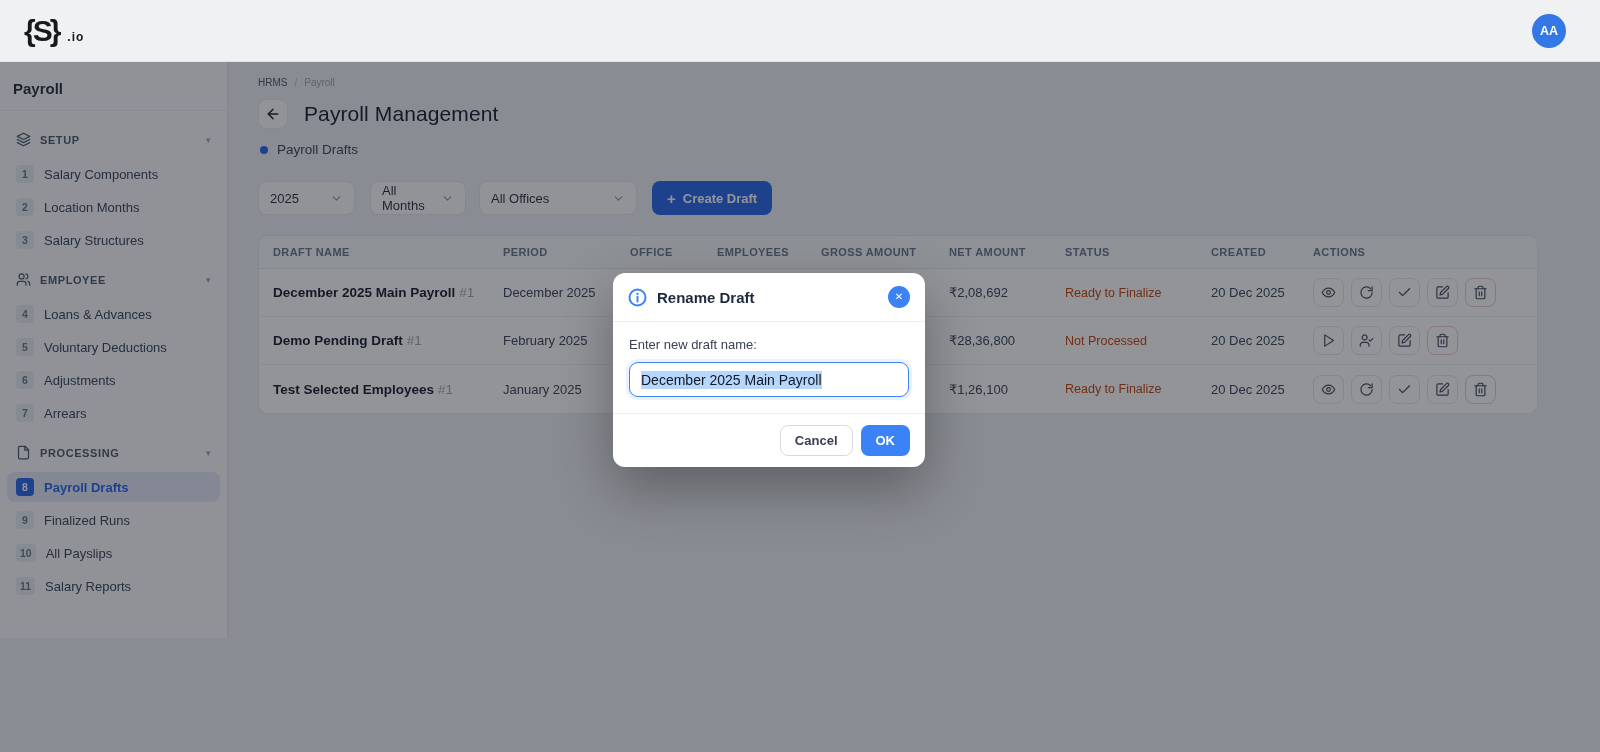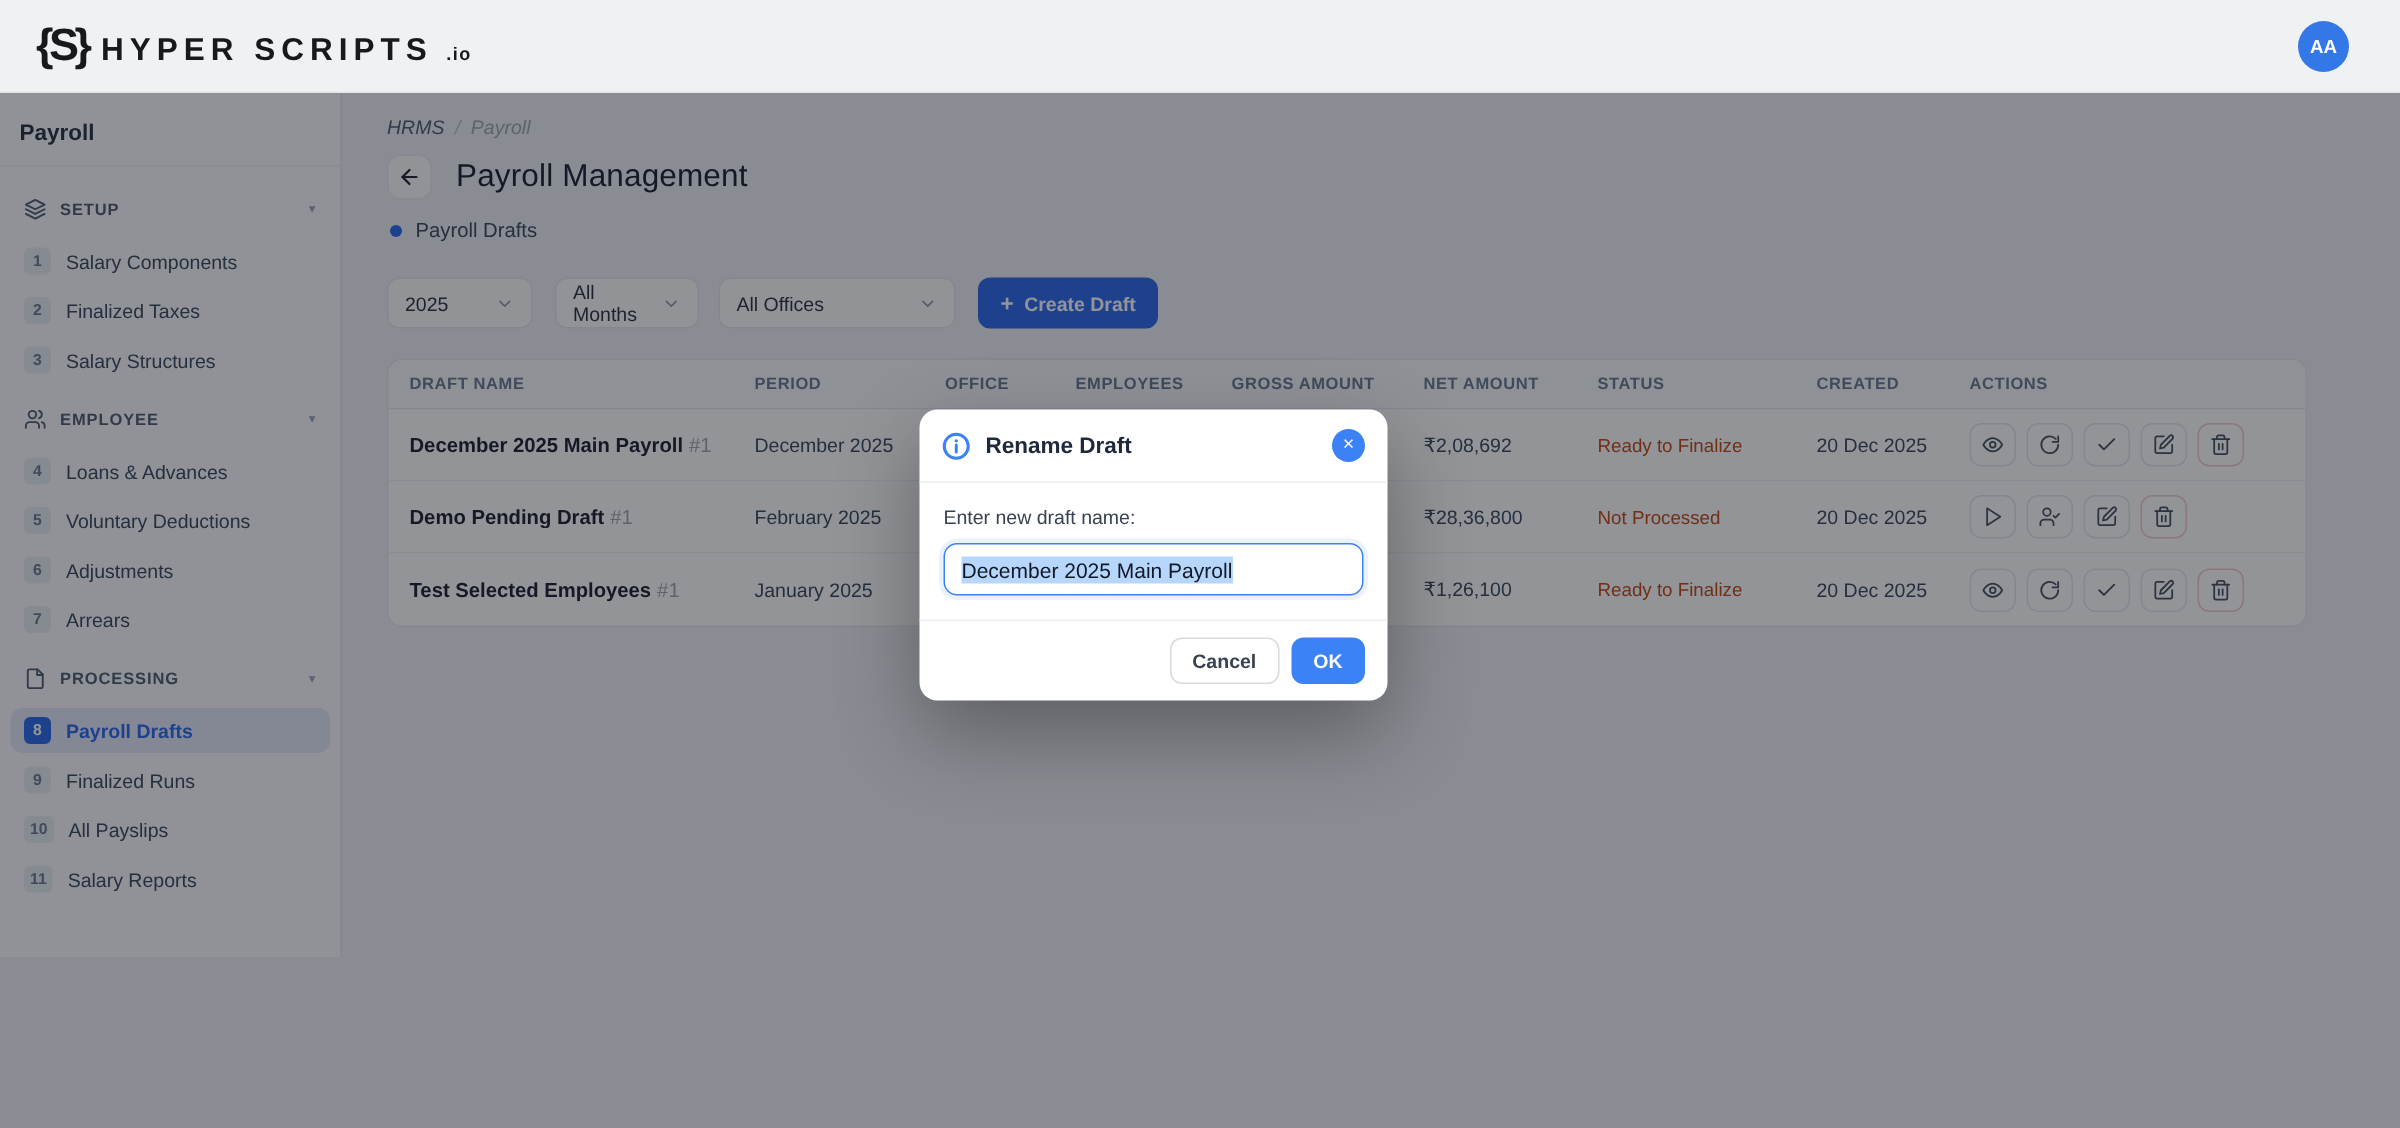--- a/index.html
+++ b/index.html
@@ -53,21 +53,21 @@
   .badge {
     min-width:18px; height:18px; padding:0 4px; border-radius:4px;
     background:#e9edf1; color:#64748b; font-size:10.5px; font-weight:600;
     display:flex; align-items:center; justify-content:center;
   }
   .nav-item.active { background:#e2e9f8; color:#2563eb; font-weight:700; }
   .nav-item.active .badge { background:#2563eb; color:#fff; }
 
   
   .main { flex:1; padding:15px 30px; background:#eef0f4; }
-  .breadcrumb { font-size:13px; color:#475569; display:flex; gap:7px; margin-bottom:11px;font-style:italic; }
+  .breadcrumb { font-size:10px; color:#475569; display:flex; gap:7px; margin-bottom:11px; }
   .crumb-sep { color:#b6bec9; }
   .crumb-current { color:#9aa3ae; }
   .title-row { display:flex; align-items:center; gap:16px; }
   .back-btn {
     width:30px; height:30px; border-radius:9px; background:#fdfdfe;
     border:1px solid #e8eaee; display:flex; align-items:center; justify-content:center;
     color:#111827; cursor:pointer;
   }
   .page-title { font-size:21px; font-weight:400; color:#0f172a; letter-spacing:0.1px; }
   .subtitle-row { display:flex; align-items:center; gap:9px; margin:13px 0 0 2px; }
@@ -166,21 +166,20 @@
     padding:7px 15px; font-size:13px; font-weight:700; color:#fff;
     cursor:pointer; font-family:inherit;
   }
 </style>
 </head>
 <body>
 
 <header class="topbar">
   <div class="logo">
     <span class="logo-mark">{S}</span>
-    <span class="logo-text">HYPER SCRIPTS</span>
     <span class="logo-suffix">.io</span>
   </div>
   <div class="avatar">AA</div>
 </header>
 
 <div class="app">
 
   <aside class="sidebar">
     <div class="sidebar-title">Payroll</div>
     <nav class="nav">
@@ -195,21 +194,21 @@
         </span>
         <span class="sh-label">SETUP</span>
         <span class="section-caret">▾</span>
       </div>
       <div class="nav-item">
         <span class="badge">1</span>
         <span>Salary Components</span>
       </div>
       <div class="nav-item">
         <span class="badge">2</span>
-        <span>Finalized Taxes</span>
+        <span>Location Months</span>
       </div>
       <div class="nav-item">
         <span class="badge">3</span>
         <span>Salary Structures</span>
       </div>
 
       <div class="section-header">
         <span class="nav-icon">
           <svg width="15" height="15" viewBox="0 0 24 24" fill="none" stroke="currentColor" stroke-width="2" stroke-linecap="round" stroke-linejoin="round">
               <path d="M16 21v-2a4 4 0 0 0-4-4H6a4 4 0 0 0-4 4v2"></path>

